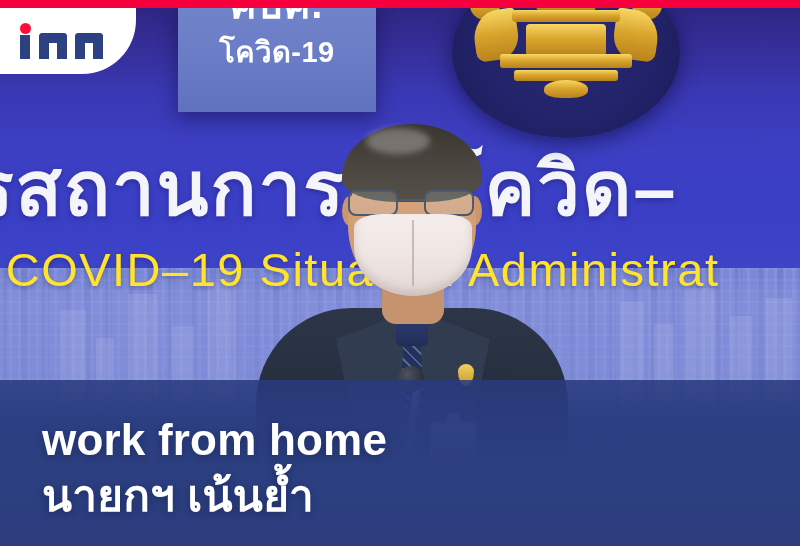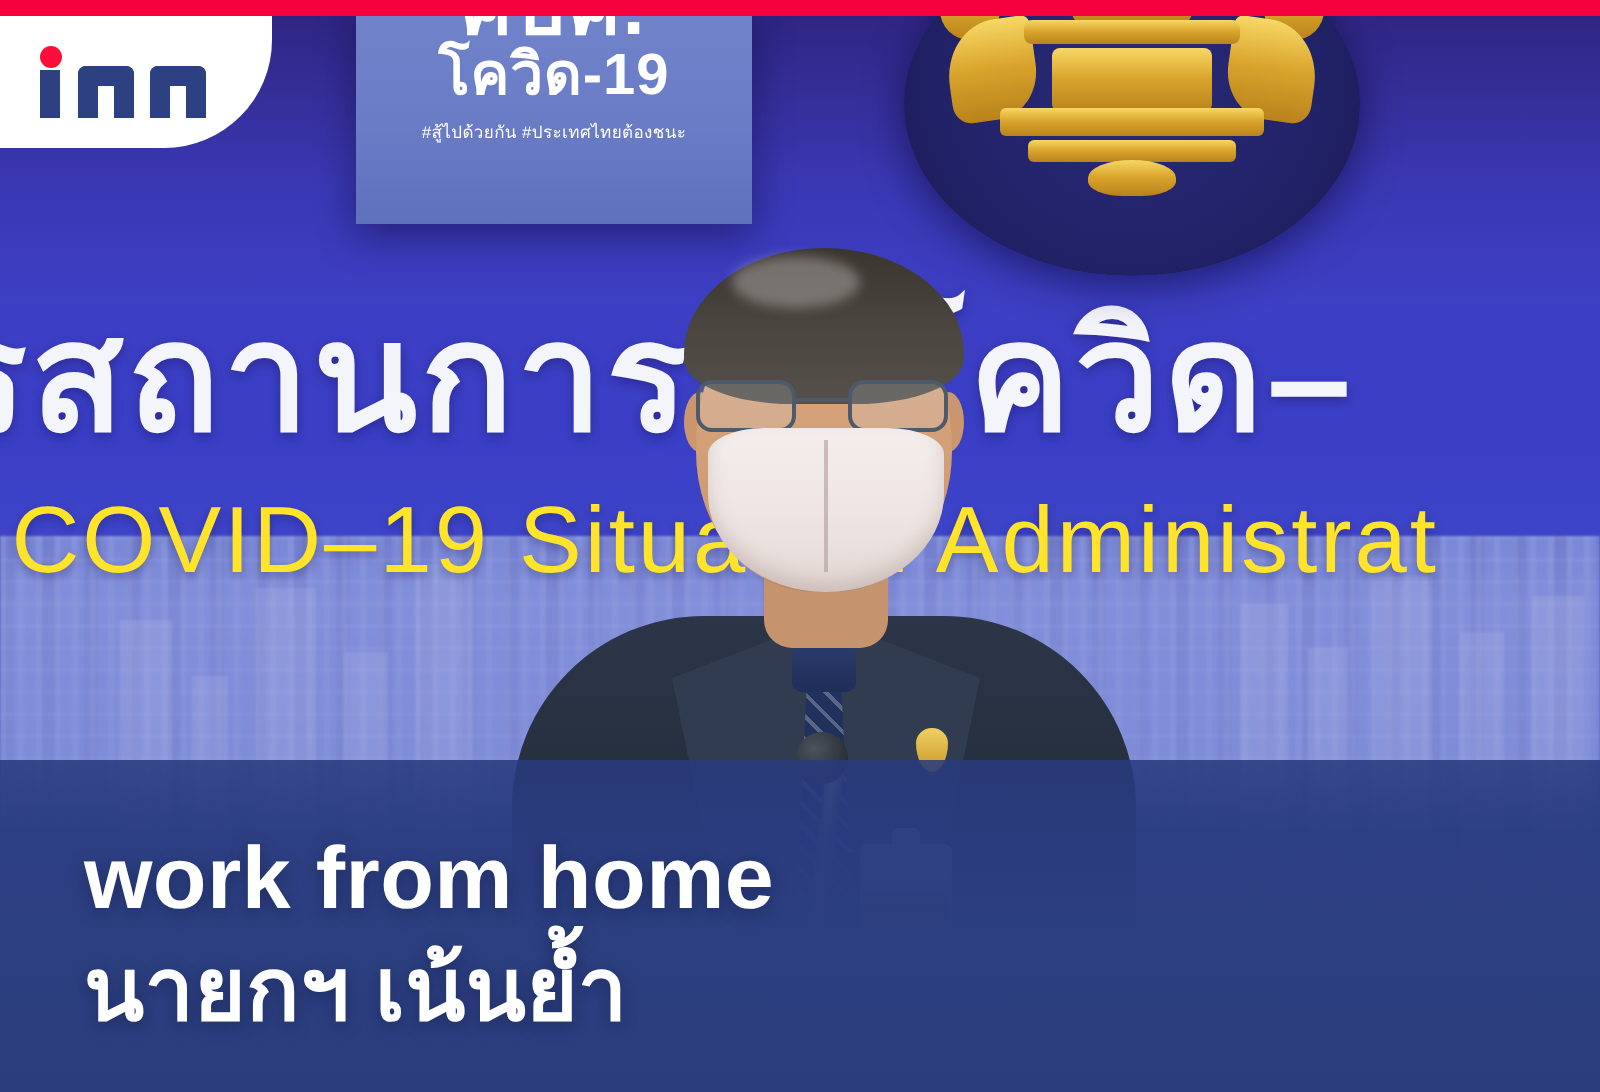--- a/index.html
+++ b/index.html
@@ -94,21 +94,21 @@
     font-size:40px; font-weight:bold; color:#ffffff;
     letter-spacing:1px; line-height:32px;
     margin-top:-14px;
   }
   #placardSub {
     font-size:12.5px; color:#ffffff; line-height:16px; margin-top:3px;
     font-weight:600;
   }
   #placardCovid {
     font-size:29px; font-weight:bold; color:#ffffff; line-height:32px;
-    margin-top:2px; letter-spacing:.5px;
+    margin-top:16px; letter-spacing:.5px;
   }
   #placardTags {
     font-size:8.5px; color:#ffffff; margin-top:5px; letter-spacing:.2px;
   }
 
   
   #emblemWrap {
     left:452px; top:-34px; width:228px; height:172px; z-index:22;
   }
   #emblemDisc {
@@ -298,21 +298,20 @@
 
       <div class="gold" id="goldPlinth"></div>
       <div class="gold" id="goldBase"></div>
       <div class="gold" id="goldBow"></div>
     </div>
   </div>
 
   <div id="placard" class="layer">
     <div id="placardAcronym">ศบค.</div>
     <div id="placardCovid">โควิด-19</div>
-    <div id="placardTags">#สู้ไปด้วยกัน  #ประเทศไทยต้องชนะ</div>
   </div>
 
   <div id="sealWatermark" class="layer">
     <div class="sealRay" style="transform:rotate(0deg)"></div>
     <div class="sealRay" style="transform:rotate(30deg)"></div>
     <div class="sealRay" style="transform:rotate(60deg)"></div>
     <div class="sealRay" style="transform:rotate(-30deg)"></div>
     <div class="sealRay" style="transform:rotate(-60deg)"></div>
     <div id="sealCore"></div>
   </div>

